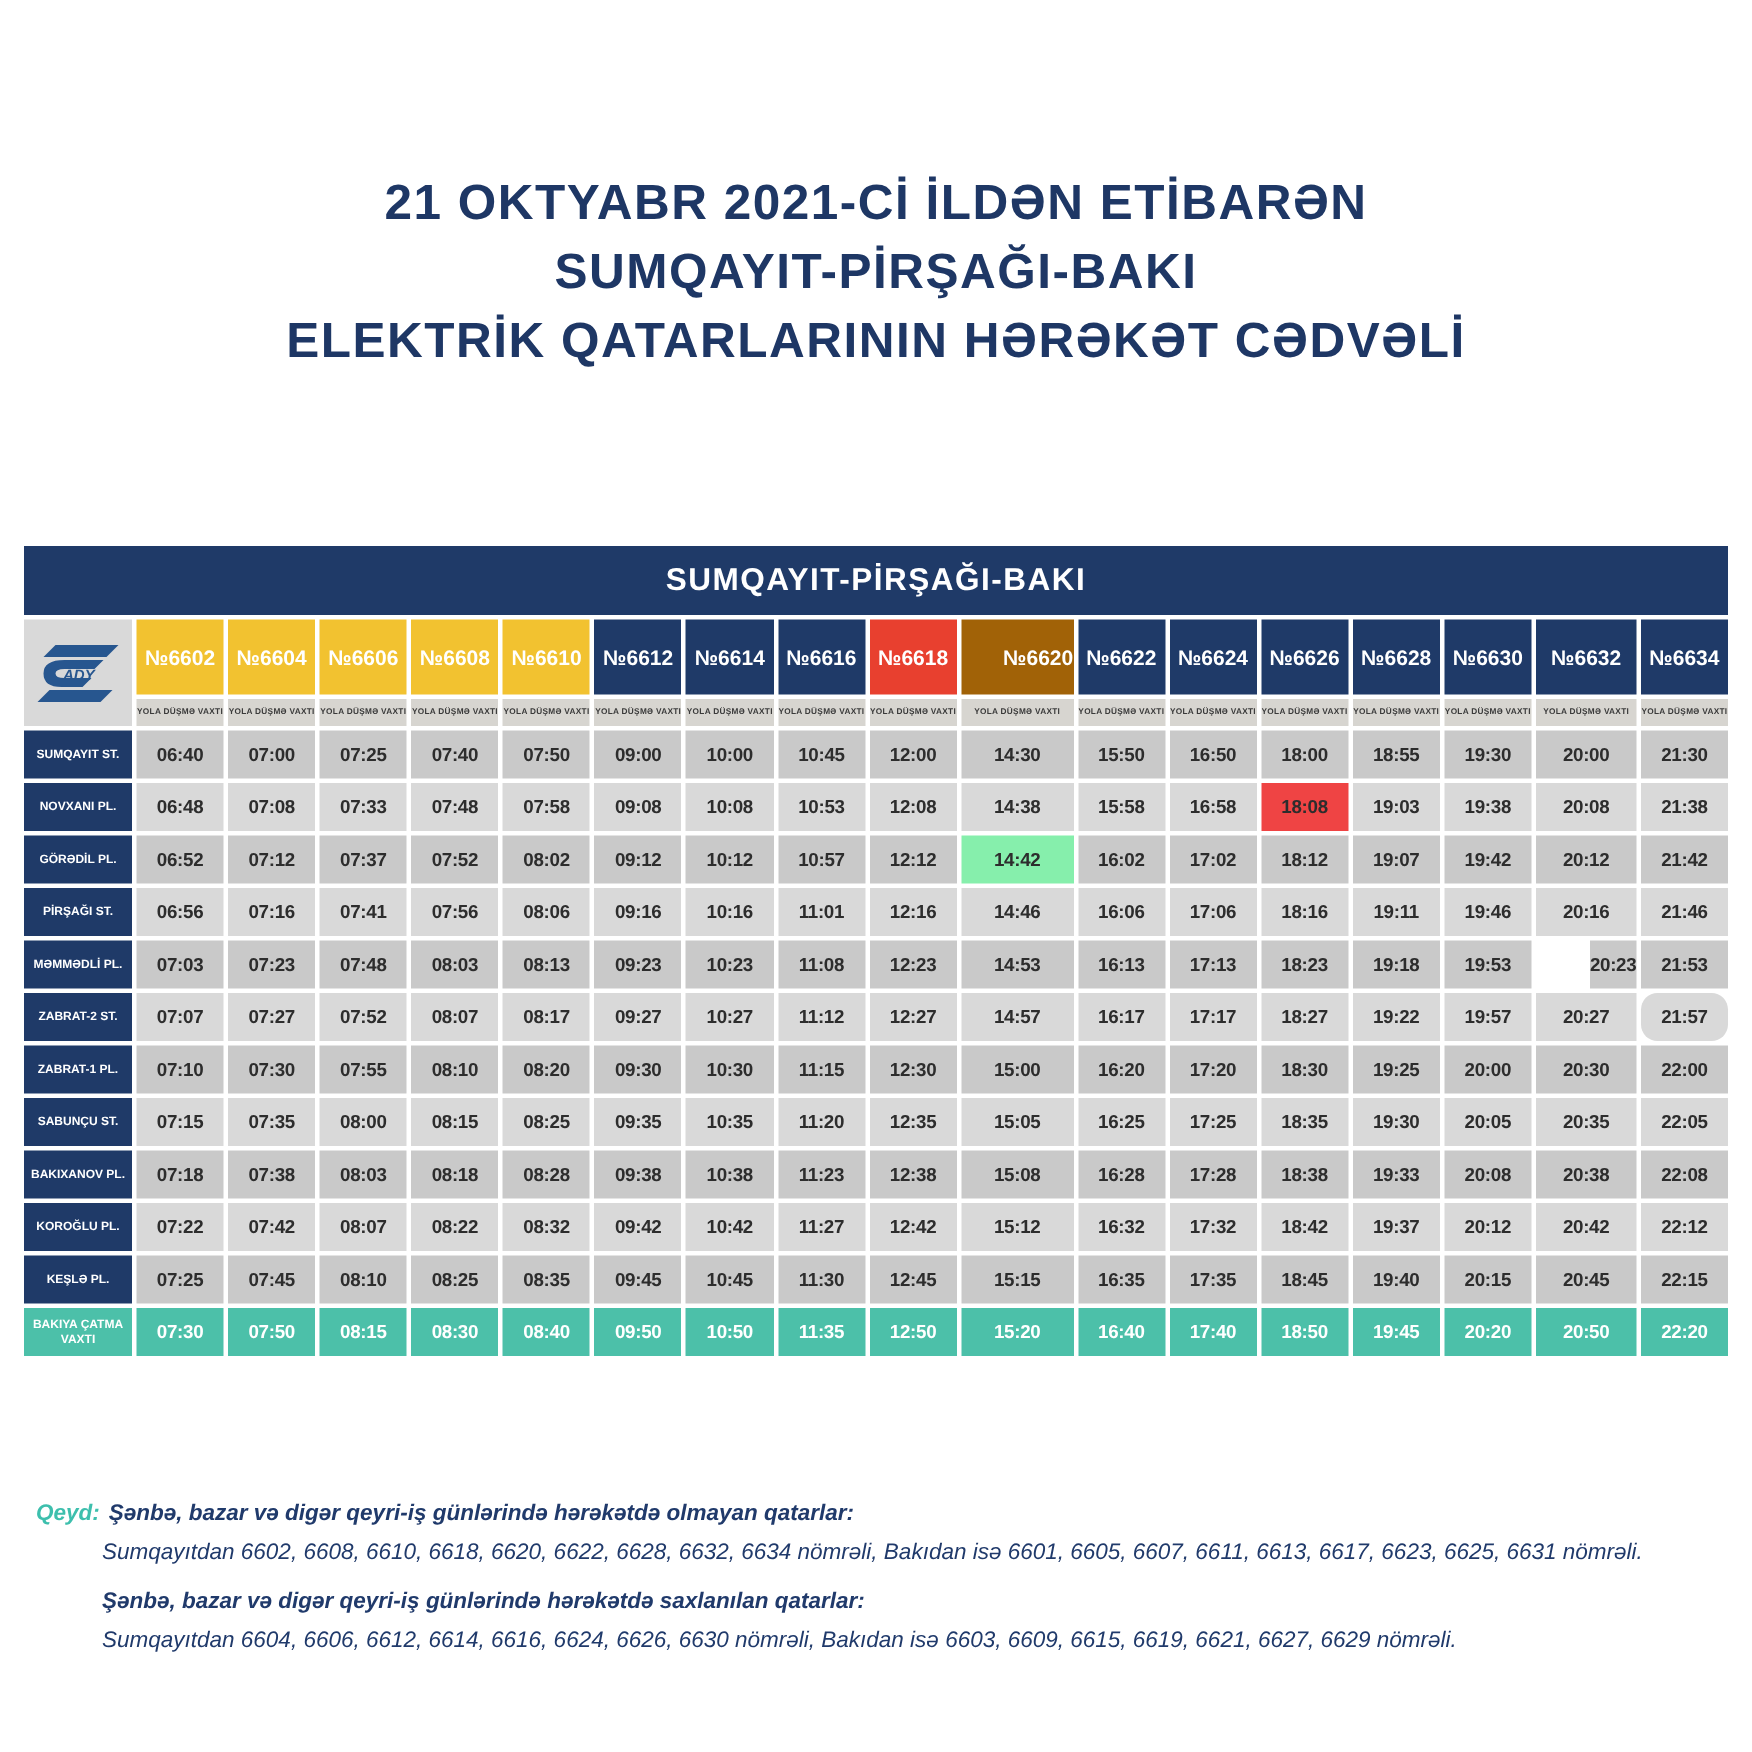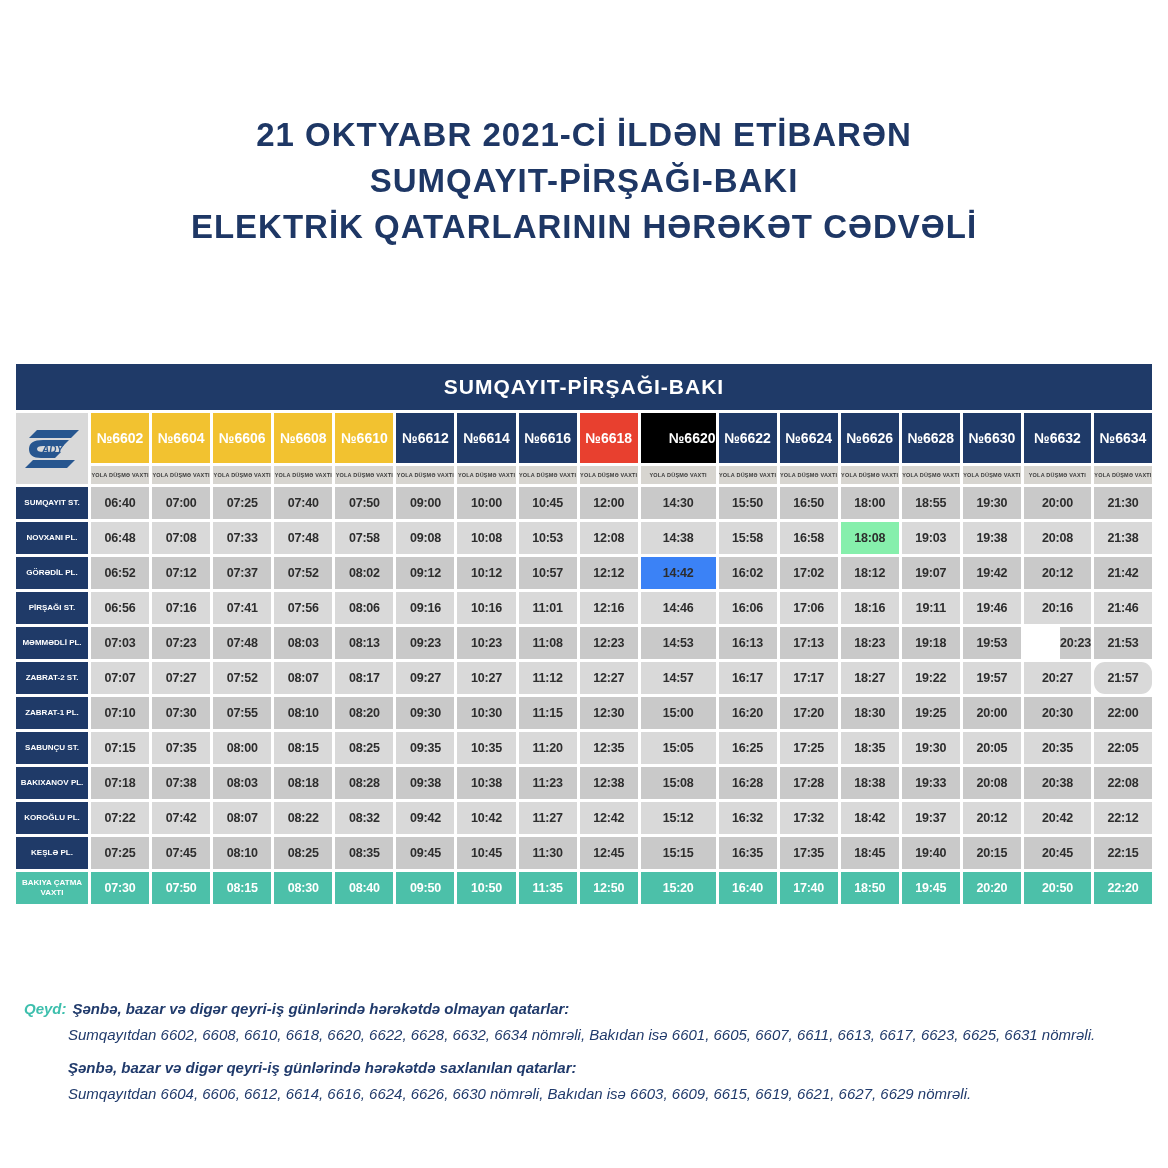--- a/index.html
+++ b/index.html
@@ -65,21 +65,21 @@
         </div>
         <div class="cell train-cell" style="background: rgb(242, 194, 48);">№6602</div>
         <div class="cell train-cell" style="background: rgb(242, 194, 48);">№6604</div>
         <div class="cell train-cell" style="background: rgb(242, 194, 48);">№6606</div>
         <div class="cell train-cell" style="background: rgb(242, 194, 48);">№6608</div>
         <div class="cell train-cell" style="background: rgb(242, 194, 48);">№6610</div>
         <div class="cell train-cell" style="background: rgb(31, 58, 104);">№6612</div>
         <div class="cell train-cell" style="background: rgb(31, 58, 104);">№6614</div>
         <div class="cell train-cell" style="background: rgb(31, 58, 104);">№6616</div>
         <div class="cell train-cell" style="background: rgb(232, 64, 47);">№6618</div>
-        <div class="cell train-cell" style="background: #000000; padding-left: 28px;">№6620</div>
+        <div class="cell train-cell" style="background: #a16207; padding-left: 28px;">№6620</div>
         <div class="cell train-cell" style="background: rgb(31, 58, 104);">№6622</div>
         <div class="cell train-cell" style="background: rgb(31, 58, 104);">№6624</div>
         <div class="cell train-cell" style="background: rgb(31, 58, 104);">№6626</div>
         <div class="cell train-cell" style="background: rgb(31, 58, 104);">№6628</div>
         <div class="cell train-cell" style="background: rgb(31, 58, 104);">№6630</div>
         <div class="cell train-cell" style="background: rgb(31, 58, 104);">№6632</div>
         <div class="cell train-cell" style="background: rgb(31, 58, 104);">№6634</div>
         <div class="cell sub-cell">YOLA DÜŞMƏ VAXTI</div>
         <div class="cell sub-cell">YOLA DÜŞMƏ VAXTI</div>
         <div class="cell sub-cell">YOLA DÜŞMƏ VAXTI</div>
@@ -121,36 +121,36 @@
         <div class="cell time-cell" style="background: rgb(217, 217, 217);">07:33</div>
         <div class="cell time-cell" style="background: rgb(217, 217, 217);">07:48</div>
         <div class="cell time-cell" style="background: rgb(217, 217, 217);">07:58</div>
         <div class="cell time-cell" style="background: rgb(217, 217, 217);">09:08</div>
         <div class="cell time-cell" style="background: rgb(217, 217, 217);">10:08</div>
         <div class="cell time-cell" style="background: rgb(217, 217, 217);">10:53</div>
         <div class="cell time-cell" style="background: rgb(217, 217, 217);">12:08</div>
         <div class="cell time-cell" style="background: rgb(217, 217, 217);">14:38</div>
         <div class="cell time-cell" style="background: rgb(217, 217, 217);">15:58</div>
         <div class="cell time-cell" style="background: rgb(217, 217, 217);">16:58</div>
-        <div class="cell time-cell" style="background: #86efac;">18:08</div>
+        <div class="cell time-cell" style="background: #ef4444;">18:08</div>
         <div class="cell time-cell" style="background: rgb(217, 217, 217);">19:03</div>
         <div class="cell time-cell" style="background: rgb(217, 217, 217);">19:38</div>
         <div class="cell time-cell" style="background: rgb(217, 217, 217);">20:08</div>
         <div class="cell time-cell" style="background: rgb(217, 217, 217);">21:38</div>
         <div class="cell station-cell">GÖRƏDİL PL.</div>
         <div class="cell time-cell" style="background: rgb(201, 201, 201);">06:52</div>
         <div class="cell time-cell" style="background: rgb(201, 201, 201);">07:12</div>
         <div class="cell time-cell" style="background: rgb(201, 201, 201);">07:37</div>
         <div class="cell time-cell" style="background: rgb(201, 201, 201);">07:52</div>
         <div class="cell time-cell" style="background: rgb(201, 201, 201);">08:02</div>
         <div class="cell time-cell" style="background: rgb(201, 201, 201);">09:12</div>
         <div class="cell time-cell" style="background: rgb(201, 201, 201);">10:12</div>
         <div class="cell time-cell" style="background: rgb(201, 201, 201);">10:57</div>
         <div class="cell time-cell" style="background: rgb(201, 201, 201);">12:12</div>
-        <div class="cell time-cell" style="background: #3b82f6;">14:42</div>
+        <div class="cell time-cell" style="background: #86efac;">14:42</div>
         <div class="cell time-cell" style="background: rgb(201, 201, 201);">16:02</div>
         <div class="cell time-cell" style="background: rgb(201, 201, 201);">17:02</div>
         <div class="cell time-cell" style="background: rgb(201, 201, 201);">18:12</div>
         <div class="cell time-cell" style="background: rgb(201, 201, 201);">19:07</div>
         <div class="cell time-cell" style="background: rgb(201, 201, 201);">19:42</div>
         <div class="cell time-cell" style="background: rgb(201, 201, 201);">20:12</div>
         <div class="cell time-cell" style="background: rgb(201, 201, 201);">21:42</div>
         <div class="cell station-cell">PİRŞAĞI ST.</div>
         <div class="cell time-cell" style="background: rgb(217, 217, 217);">06:56</div>
         <div class="cell time-cell" style="background: rgb(217, 217, 217);">07:16</div>

